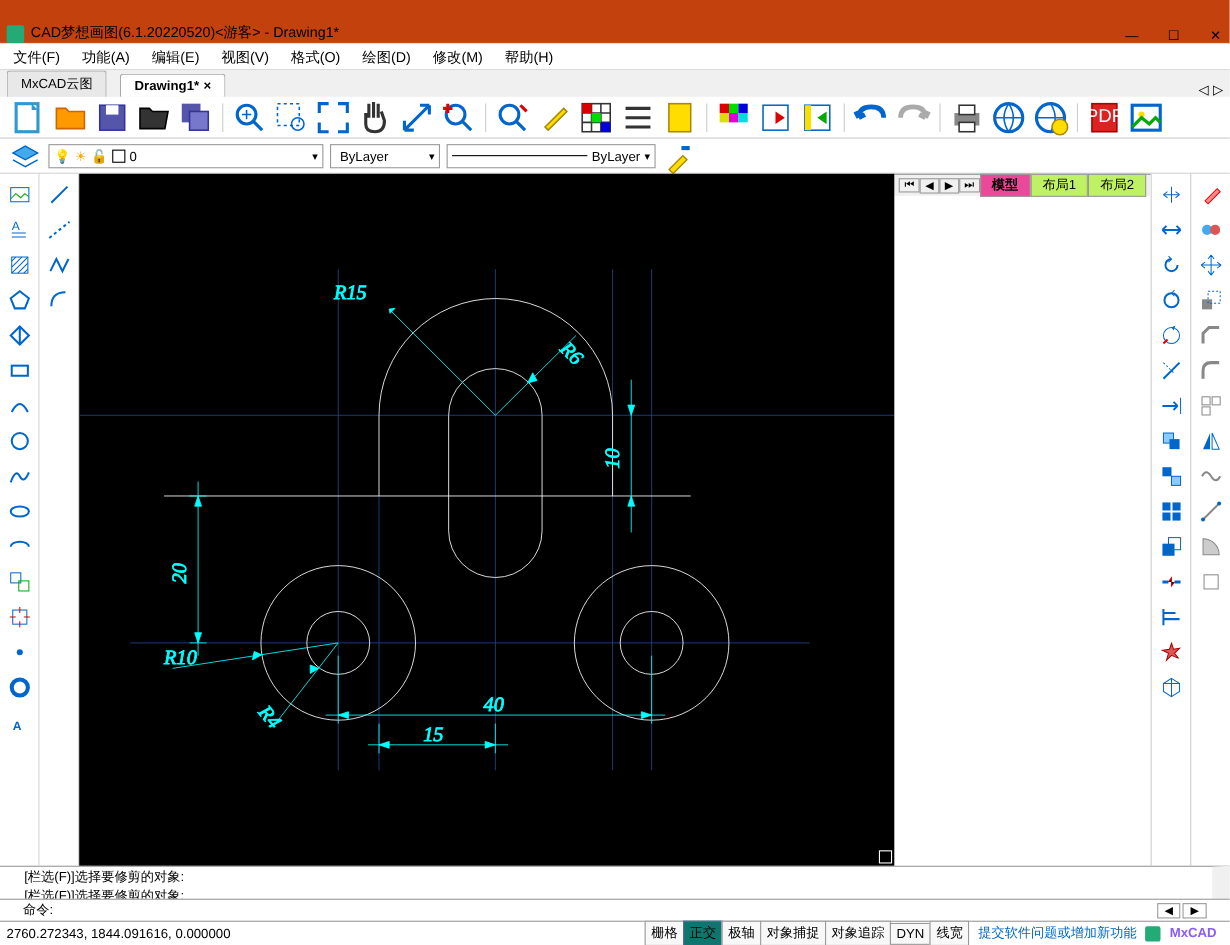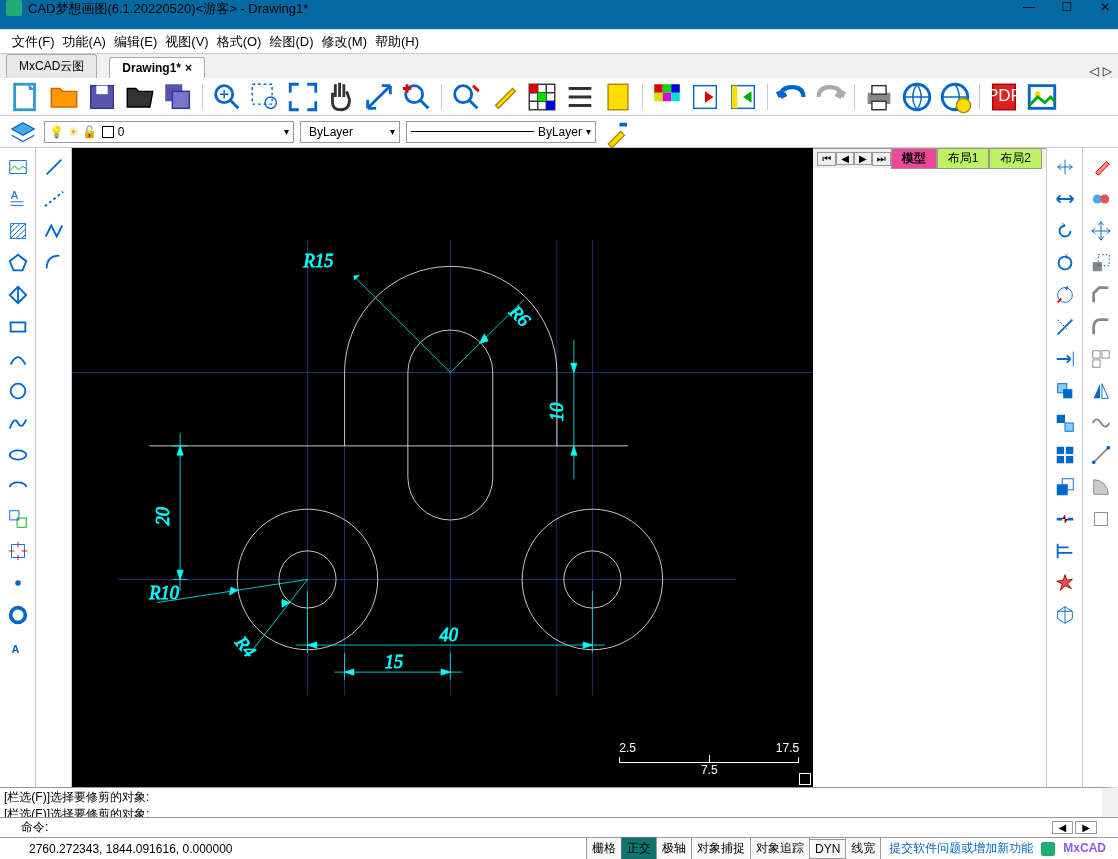--- a/index.html
+++ b/index.html
@@ -1,22 +1,22 @@
 <!DOCTYPE html>
 <html><head>
 <meta charset="utf-8">
 <style>
 * { margin: 0; padding: 0; box-sizing: border-box; font-family: "Microsoft YaHei", SimSun, sans-serif; font-size: 12px; }
 body { width: 1118px; height: 859px; background: #fff; display: flex; flex-direction: column; overflow: hidden; }
-.titlebar { height: 30px; background: #0369a1; display: flex; align-items: flex-start; padding: 0 6px; border-bottom: 1px solid #ddd; }
+.titlebar { height: 40px; background: #c2410c; display: flex; align-items: flex-end; padding: 0 6px; border-bottom: 1px solid #ddd; }
 .titlebar .app-icon { width: 16px; height: 16px; background: #2a7; border-radius: 2px; margin-right: 6px; }
 .titlebar .title { flex: 1; font-size: 13px; }
 .winctrls { display: flex; gap: 24px; }
 .winctrls span { width: 14px; text-align: center; cursor: default; }
-.menubar { height: 24px; display: flex; align-items: center; padding: 0 8px; gap: 0; border-bottom: 1px solid #ccc; }
+.menubar { height: 24px; display: flex; align-items: center; padding: 0 8px; gap: 12px; border-bottom: 1px solid #ccc; }
 .menubar span { padding: 2px 4px; font-size: 13px; }
 .tabs { height: 24px; display: flex; align-items: flex-end; padding: 0 6px; background: #f0f0f0; }
 .tab { padding: 3px 12px; border: 1px solid #aaa; border-bottom: none; background: #e8e8e8; margin-right: 12px; border-radius: 3px 3px 0 0; position: relative; }
 .tab.active { background: #fff; font-weight: bold; }
 .tab .close { margin-left: 4px; }
 .tabs .tab-nav { margin-left: auto; display: flex; gap: 4px; }
 .toolbar1 { height: 38px; display: flex; align-items: center; padding: 4px 8px; border-bottom: 1px solid #ccc; gap: 2px; }
 .toolbar1 .tbtn { width: 36px; height: 32px; display: flex; align-items: center; justify-content: center; border: 1px solid transparent; }
 .toolbar1 .sep { width: 1px; height: 26px; background: #ccc; margin: 0 4px; }
 .toolbar2 { height: 32px; display: flex; align-items: center; padding: 4px 8px; border-bottom: 1px solid #ccc; gap: 6px; }
@@ -37,27 +37,27 @@
 .canvas svg { position: absolute; inset: 0; width: 100%; height: 100%; }
 .ucs { position: absolute; left: 12px; bottom: 10px; color: #fff; font-size: 11px; }
 .scalebar { position: absolute; right: 14px; bottom: 10px; color: #fff; font-size: 10px; text-align: right; }
 .scalebar .bar { width: 180px; height: 6px; border: 1px solid #fff; border-top: none; margin-top: 2px; position: relative; }
 .scalebar .bar::before { content: ""; position: absolute; left: 50%; top: -2px; width: 1px; height: 8px; background: #fff; }
 .resize-grip { position: absolute; right: 2px; bottom: 2px; width: 12px; height: 12px; border: 1px solid #fff; }
 .model-tabs { height: 20px; background: #f0f0f0; display: flex; align-items: center; padding: 0 4px; gap: 0; font-size: 11px; border-top: 1px solid #999; }
 .model-tabs .nav { padding: 0 4px; border: 1px solid #999; font-size: 10px; }
 .mtab { padding: 1px 10px; border: 1px solid #999; background: #bef264; }
 .mtab.active { background: #ec4899; font-weight: bold; }
-.cmdlog { height: 30px; border-top: 1px solid #999; background: #fff; padding: 1px 4px; font-family: SimSun, monospace; font-size: 12px; overflow: hidden; border-right: 16px solid #f0f0f0; }
+.cmdlog { height: 30px; border-top: 1px solid #999; background: #fff; padding: 1px 22px; font-family: SimSun, monospace; font-size: 12px; overflow: hidden; border-right: 16px solid #f0f0f0; }
 .cmdline { height: 20px; border-top: 1px solid #999; display: flex; align-items: center; padding: 0 21px; font-family: SimSun, monospace; }
 .cmdline input { flex: 1; border: none; outline: none; font-family: inherit; background: #fff; }
 .cmdline .navbtns { display: flex; gap: 2px; margin-left: 8px; }
 .cmdline .navbtns span { border: 1px solid #999; padding: 0 6px; font-size: 10px; }
 .statusbar { height: 22px; border-top: 1px solid #999; display: flex; align-items: center; padding: 0 6px; gap: 0; font-size: 12px; }
-.statusbar .coords { flex: 0 0 260px; margin-left: 23px; }
+.statusbar .coords { flex: 0 0 260px; }
 .statusbar .sbtn { padding: 2px 5px; border: 1px solid #999; margin-left: -1px; background: #f8f8f8; }
 .statusbar .sbtn.active { background: #0f766e; border-color: #66a; }
 .statusbar .link { margin-left: auto; color: #06c; padding: 0 8px; }
 .statusbar .brand { color: #8b5cf6; font-weight: bold; padding: 0 6px; }
 .statusbar .brand-icon { width: 14px; height: 14px; background: #2a7; border-radius: 2px; display: inline-block; vertical-align: middle; margin-right: 2px; }
 .dim-text { fill: #0ff; font-family: "Times New Roman", serif; font-style: italic; font-size: 24px; }
 </style>
 </head>
 <body>
 
@@ -483,28 +483,20 @@
             <path d="M55 55 L50 52 L50 58 Z"></path>
             <line x1="15" y1="55" x2="15" y2="15"></line>
             <path d="M15 15 L12 20 L18 20 Z"></path>
             <rect x="12" y="52" width="6" height="6" fill="none"></rect>
           </g>
           <text x="60" y="59" fill="#fff" font-size="11">X</text>
           <text x="11" y="11" fill="#fff" font-size="11">Y</text>
         </svg>
       </div>
 
-      <div class="scalebar">
-        <div style="display:flex;justify-content:space-between;width:180px">
-            <span>2.5</span>
-            <span>17.5</span>
-          </div>
-        <div class="bar"></div>
-        <div style="text-align:center;width:180px"><span>7.5</span></div>
-      </div>
       <div class="resize-grip"></div>
     </div>
 
     <div class="model-tabs">
       <span class="nav">⏮</span>
       <span class="nav">◀</span>
       <span class="nav">▶</span>
       <span class="nav">⏭</span>
       <span class="mtab active">模型</span>
       <span class="mtab">布局1</span>

